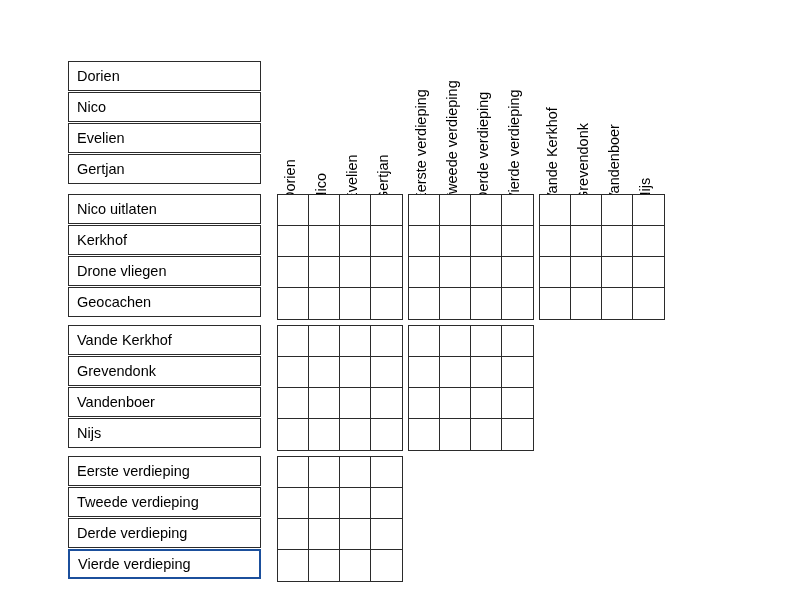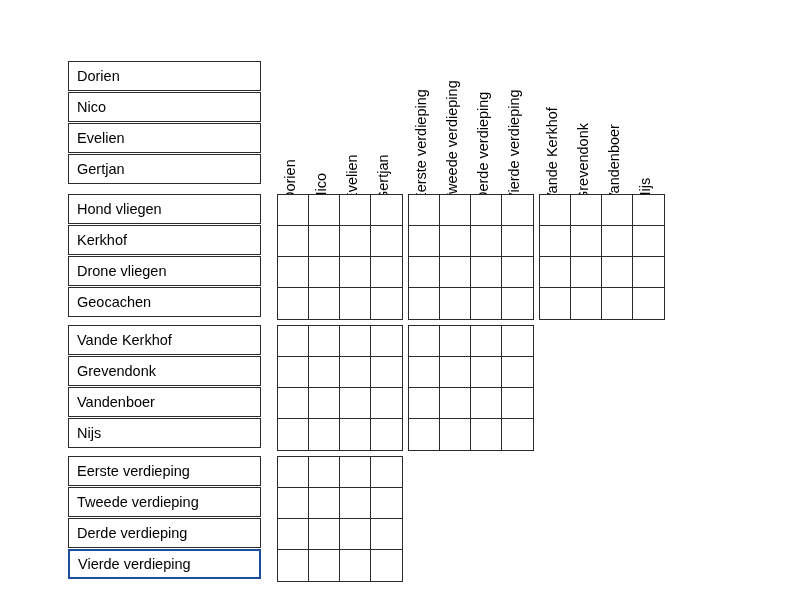--- a/index.html
+++ b/index.html
@@ -68,21 +68,21 @@
   .cell.last-row { border-bottom: none; }
 </style>
 </head>
 <body>
 
 <div id="grid-app">
     <div class="row-label" style="left: 68px; top: 61px;">Dorien</div>
     <div class="row-label" style="left: 68px; top: 92px;">Nico</div>
     <div class="row-label" style="left: 68px; top: 123px;">Evelien</div>
     <div class="row-label" style="left: 68px; top: 154px;">Gertjan</div>
-    <div class="row-label" style="left: 68px; top: 194px;">Hond vliegen</div>
+    <div class="row-label" style="left: 68px; top: 194px;">Nico uitlaten</div>
     <div class="row-label" style="left: 68px; top: 225px;">Kerkhof</div>
     <div class="row-label" style="left: 68px; top: 287px;">Geocachen</div>
     <div class="row-label" style="left: 68px; top: 256px;">Drone vliegen</div>
     <div class="row-label" style="left: 68px; top: 325px;">Vande Kerkhof</div>
     <div class="row-label" style="left: 68px; top: 356px;">Grevendonk</div>
     <div class="row-label" style="left: 68px; top: 387px;">Vandenboer</div>
     <div class="row-label" style="left: 68px; top: 418px;">Nijs</div>
     <div class="row-label" style="left: 68px; top: 456px;">Eerste verdieping</div>
     <div class="row-label" style="left: 68px; top: 487px;">Tweede verdieping</div>
     <div class="row-label" style="left: 68px; top: 518px;">Derde verdieping</div>

